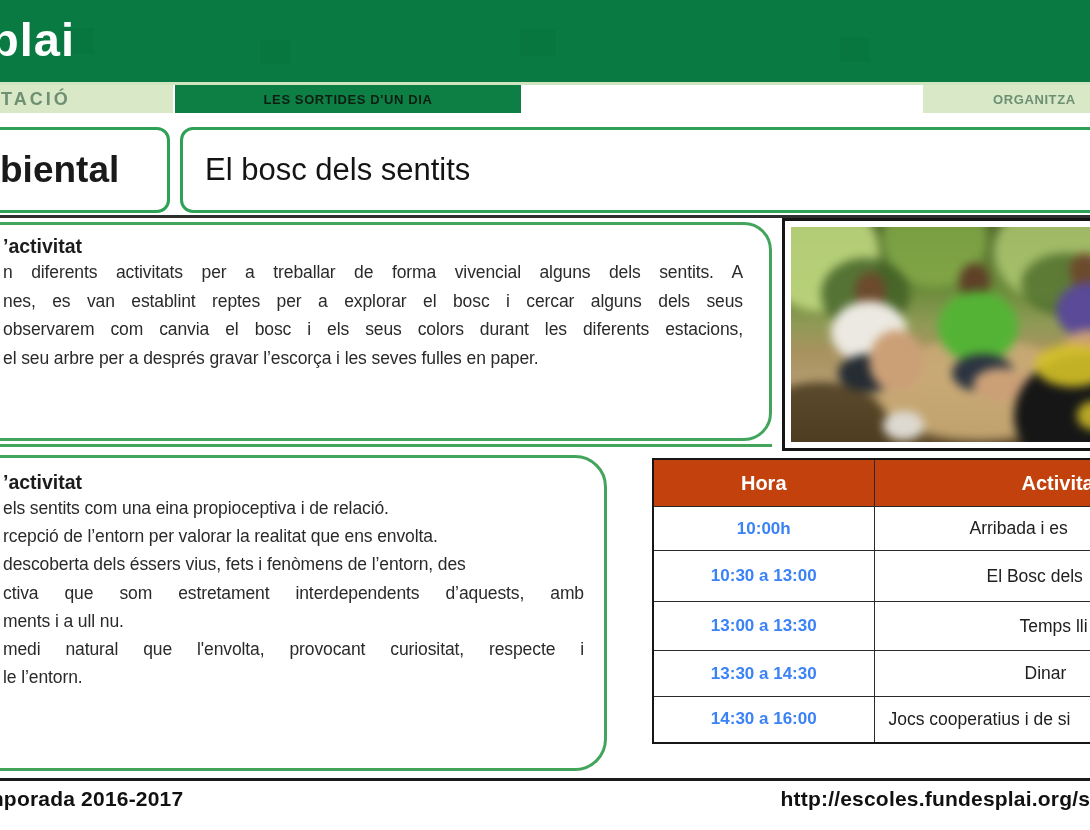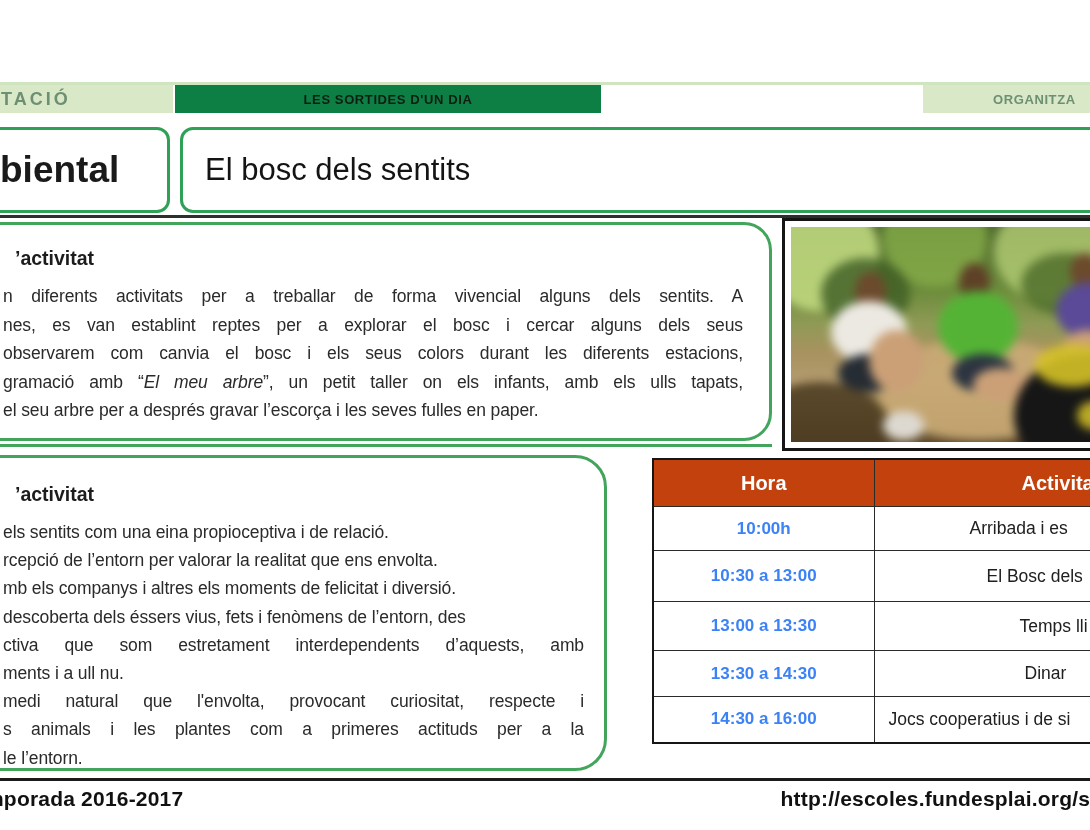--- a/index.html
+++ b/index.html
@@ -30,21 +30,21 @@
 
   
   .tbox{position:absolute;top:127px;height:86px;border:3px solid #2fa156;border-radius:13px;
         background:#fff;display:flex;align-items:center;box-sizing:border-box;white-space:nowrap;}
   .tbox .cat{font-size:37px;font-weight:bold;color:#1a1a1a;}
   .tbox .act{font-size:31px;color:#141414;}
 
   
   .gbox{position:absolute;border:3px solid #43a45c;border-radius:28px;background:#fff;
         box-sizing:border-box;}
-  .gbox h3{margin:12px;font-size:19.5px;font-weight:bold;color:#1c1c1c;}
+  .gbox h3{margin:0;font-size:19.5px;font-weight:bold;color:#1c1c1c;}
   .bodytxt{font-size:17.5px;color:#2a2a2a;line-height:28.6px;letter-spacing:-0.1px;}
   .jl{text-align:justify;text-align-last:justify;}
   .underline-green{position:absolute;background:#43a45c;}
 
   
   .photoframe{position:absolute;left:782px;top:218px;width:340px;height:233px;
       background:#fff;border:3px solid #151515;padding:6px;box-sizing:border-box;}
   .photo{position:relative;width:100%;height:100%;overflow:hidden;
       background:linear-gradient(180deg,#4f6a2c 0%,#6d8c3c 30%,#8f9a55 45%,#a8925f 58%,#b39b6e 72%,#86703f 88%,#5d4a2c 100%);}
   .photo .blobs{position:absolute;inset:-12px;filter:blur(5px) saturate(1.05);}
@@ -64,41 +64,44 @@
   .foot-left{position:absolute;left:-15px;top:787px;font-size:21px;font-weight:bold;color:#111;
              letter-spacing:.2px;}
   .foot-right{position:absolute;right:-12px;top:787px;font-size:21px;font-weight:bold;color:#111;
              letter-spacing:.2px;}
 </style>
 </head>
 <body>
 
 <div id="page">
 
+  <div class="band">
+    <div class="wm"></div>
+    <div class="logo">plai</div>
+  </div>
   <div class="band-sep"></div>
 
   <div class="tab" style="left:0;width:172px;font-size:18px;letter-spacing:3px;padding-left:1px;">TACIÓ</div>
-  <div class="tab center active" style="left:175px;width:426px;">LES SORTIDES D'UN DIA</div>
+  <div class="tab center active" style="left:175px;width:346px;">LES SORTIDES D'UN DIA</div>
   <div class="tab" style="left:923px;width:167px;padding-left:70px;">ORGANITZA</div>
 
   <div class="tbox" style="left:-130px;width:300px;padding-left:127px;">
     <span class="cat">biental</span>
   </div>
   <div class="tbox" style="left:180px;width:930px;padding-left:22px;">
     <span class="act">El bosc dels sentits</span>
   </div>
 
   <div class="rule-dark" style="left:0;top:215px;width:1090px;height:2.5px;"></div>
 
   <div class="gbox" style="left:-40px;top:222px;width:812px;height:219px;padding:10px 26px 0 40px;">
     <h3>’activitat</h3>
     <div class="bodytxt jl">n diferents activitats per a treballar de forma vivencial alguns dels sentits. A</div>
     <div class="bodytxt jl">nes, es van establint reptes per a explorar el bosc i cercar alguns dels seus</div>
     <div class="bodytxt jl">observarem com canvia el bosc i els seus colors durant les diferents estacions,</div>
-    <div class="bodytxt jl"><span>gramació amb “</span><i>El meu arbre</i><span>”, un petit taller on els infants, amb els ulls tapats,</span></div>
     <div class="bodytxt">el seu arbre per a després gravar l’escorça i les seves fulles en paper.</div>
   </div>
   <div class="underline-green" style="left:0;top:444px;width:772px;height:2.5px;"></div>
 
   <div class="photoframe">
     <div class="photo" title="Nois asseguts en rotllana en un bosc amb una motxilla negra i groga">
       <div class="blobs">
 
         <div class="blob" style="left:-5%;top:-8%;width:34%;height:48%;background:#c4dc86;opacity:.85;"></div>
         <div class="blob" style="left:30%;top:-12%;width:30%;height:42%;background:#86ab4c;opacity:.8;"></div>
@@ -128,26 +131,24 @@
         <div class="blob" style="left:74%;top:54%;width:22%;height:18%;background:#d4c22e;opacity:.9;"></div>
         <div class="blob" style="left:86%;top:78%;width:10%;height:12%;background:#d4c22e;opacity:.85;"></div>
       </div>
     </div>
   </div>
 
   <div class="gbox" style="left:-40px;top:455px;width:647px;height:316px;border-radius:32px;padding:13px 20px 0 40px;">
     <h3>’activitat</h3>
     <div class="bodytxt" style="line-height:28.2px;">els sentits com una eina propioceptiva i de relació.</div>
     <div class="bodytxt" style="line-height:28.2px;">rcepció de l’entorn per valorar la realitat que ens envolta.</div>
-    <div class="bodytxt" style="line-height:28.2px;">mb els companys i altres els moments de felicitat i diversió.</div>
     <div class="bodytxt" style="line-height:28.2px;">descoberta dels éssers vius, fets i fenòmens de l’entorn, des</div>
     <div class="bodytxt jl" style="line-height:28.2px;">ctiva que som estretament interdependents d’aquests, amb</div>
     <div class="bodytxt" style="line-height:28.2px;">ments i a ull nu.</div>
     <div class="bodytxt jl" style="line-height:28.2px;">medi natural que l'envolta, provocant curiositat, respecte i</div>
-    <div class="bodytxt jl" style="line-height:28.2px;">s animals i les plantes com a primeres actituds per a la</div>
     <div class="bodytxt" style="line-height:28.2px;">le l’entorn.</div>
   </div>
 
   <table class="sched">
     <colgroup>
         <col style="width:221px">
         <col style="width:419px">
       </colgroup>
     <tbody>
         <tr>

